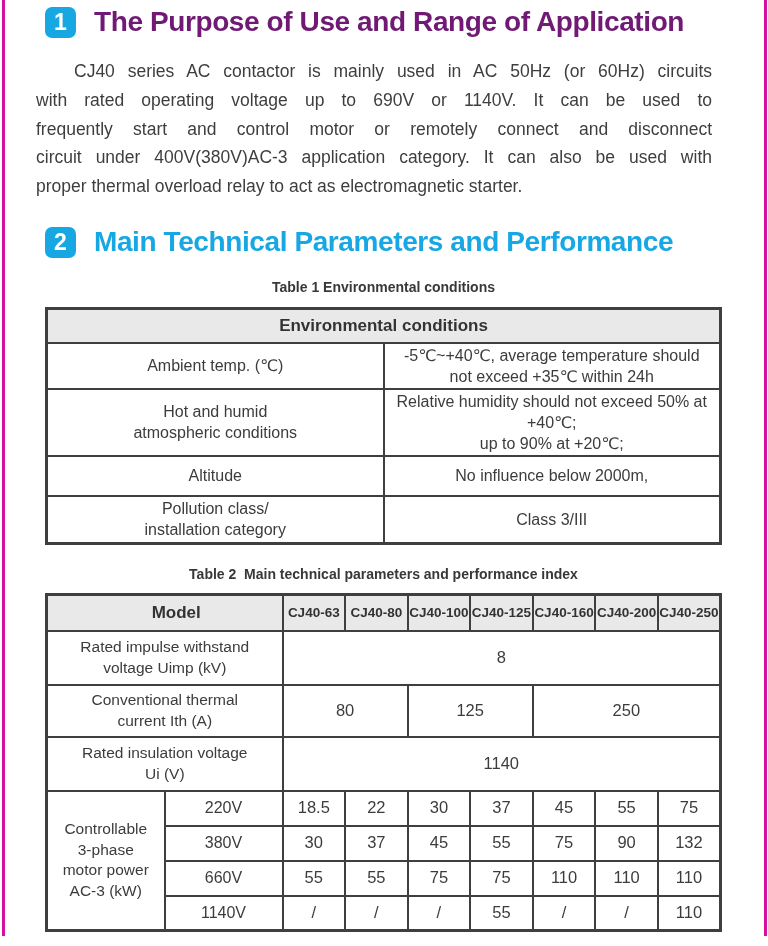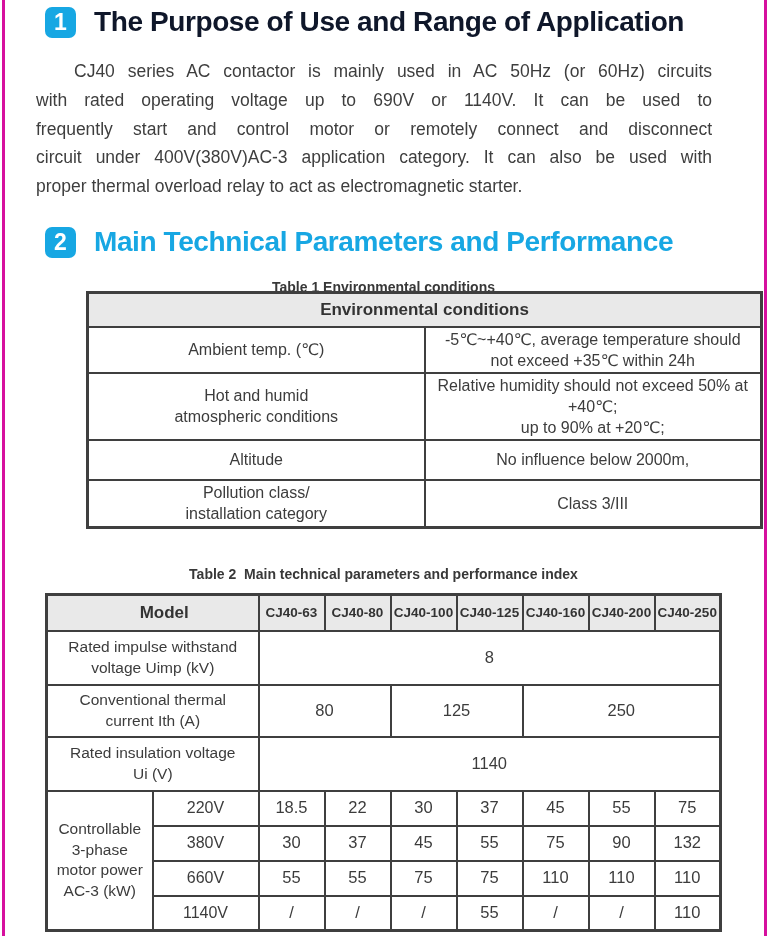--- a/index.html
+++ b/index.html
@@ -36,21 +36,21 @@
   table { border-collapse:collapse; table-layout:fixed; width:677px;
           position:absolute; left:45px; border:3px solid #3f3f3f; }
   td, th {
     border:2px solid #3f3f3f; text-align:center; vertical-align:middle;
     white-space:pre-line; color:#3c3c3c; font-weight:normal;
     font-size:16px; line-height:1.32; padding:1px 2px; overflow:hidden;
   }
   .hdr-bg { background:#e9e9e9; font-weight:bold; color:#333; }
 
   
-  #table1 { top:291px;margin-left:41px; }
+  #table1 { top:307px; }
   #table1 .col-label { width:264px; }
   #table1 th { font-size:17px; }
 
   
   #table2 { top:593px; }
   #table2 .col-a { width:122px; }
   #table2 .col-b { width:118px; }
   #table2 th.model-th { font-size:17px; }
   #table2 th.model-col { font-size:13.5px; font-weight:bold; padding:1px 0; }
   #table2 td.row-label { font-size:15.5px; }
@@ -58,21 +58,21 @@
 </style>
 </head>
 <body>
 
 <div class="page">
   <div class="edge edge-left" style="background: rgb(214, 16, 158);"></div>
   <div class="edge edge-right" style="background: rgb(214, 16, 158);"></div>
 
   <div class="sec-heading" style="top:6px;">
     <div class="sec-badge" style="background: rgb(23, 167, 227);">1</div>
-    <div class="sec-title" style="color: #0f172a;">The Purpose of Use and Range of Application</div>
+    <div class="sec-title" style="color: #701a75;">The Purpose of Use and Range of Application</div>
   </div>
 
   <div class="para">
     <div class="jline line-first">CJ40 series AC contactor is mainly used in AC 50Hz (or 60Hz) circuits</div>
     <div class="jline">with rated operating voltage up to 690V or 1140V. It can be used to</div>
     <div class="jline">frequently start and control motor or remotely connect and disconnect</div>
     <div class="jline">circuit under 400V(380V)AC-3 application category. It can also be used with</div>
     <div class="line-last">proper thermal overload relay to act as electromagnetic starter.</div>
   </div>
 
@@ -109,21 +109,21 @@
       <td>Class 3/III</td>
     </tr>
   </tbody>
     </table>
 
   <div class="tbl-caption" style="top:566px;">Table 2  Main technical parameters and performance index</div>
 
   <table id="table2">
     <tbody>
         <tr style="height:36px;">
-      <th colspan="2" class="hdr-bg model-th col-ab" style="width:212px;padding-left:25px;">Model</th>
+      <th colspan="2" class="hdr-bg model-th col-ab" style="width:236px;padding-left:25px;">Model</th>
       <th class="hdr-bg model-col">CJ40-63</th>
       <th class="hdr-bg model-col">CJ40-80</th>
       <th class="hdr-bg model-col">CJ40-100</th>
       <th class="hdr-bg model-col">CJ40-125</th>
       <th class="hdr-bg model-col">CJ40-160</th>
       <th class="hdr-bg model-col">CJ40-200</th>
       <th class="hdr-bg model-col">CJ40-250</th>
     </tr>
     <tr style="height:54px;">
       <td colspan="2" class="row-label">Rated impulse withstand

